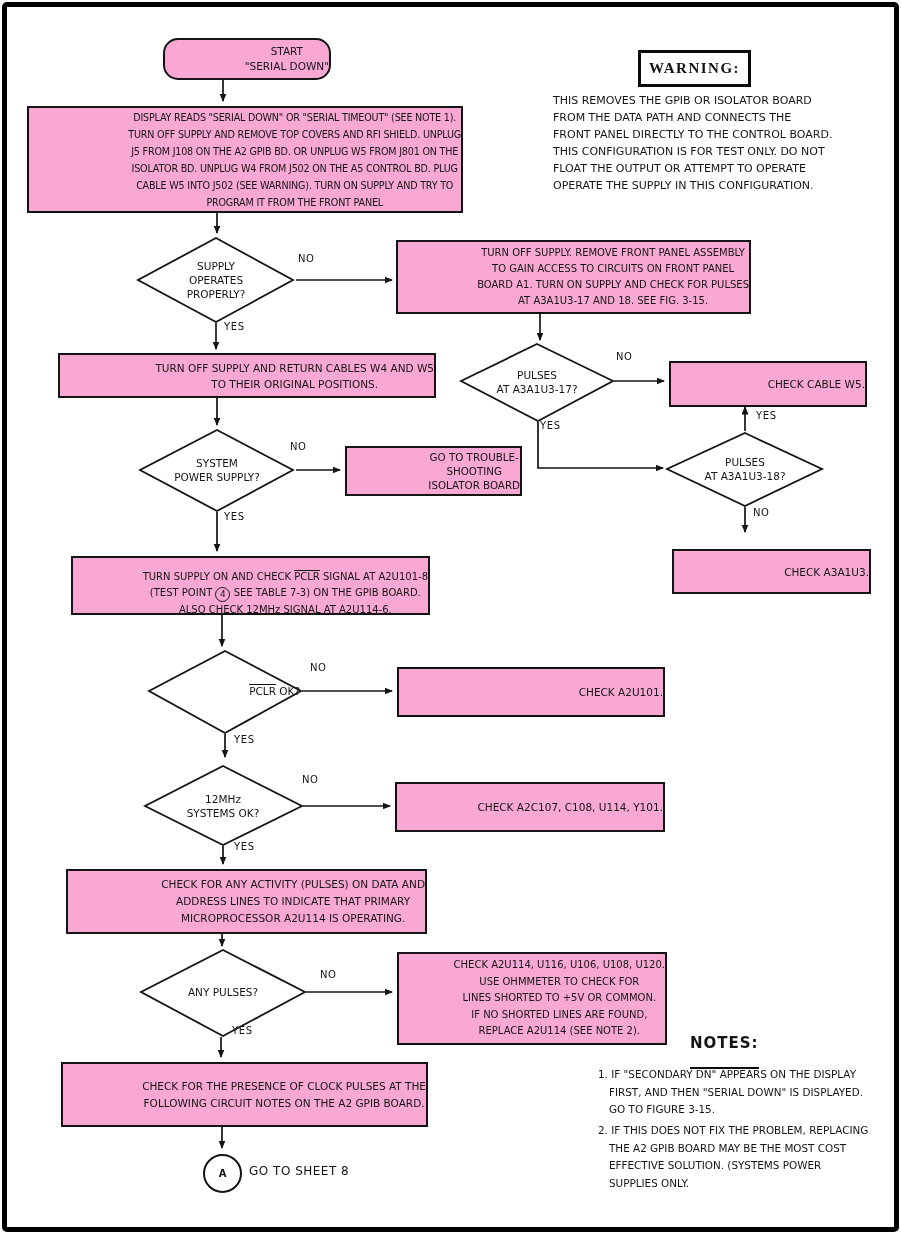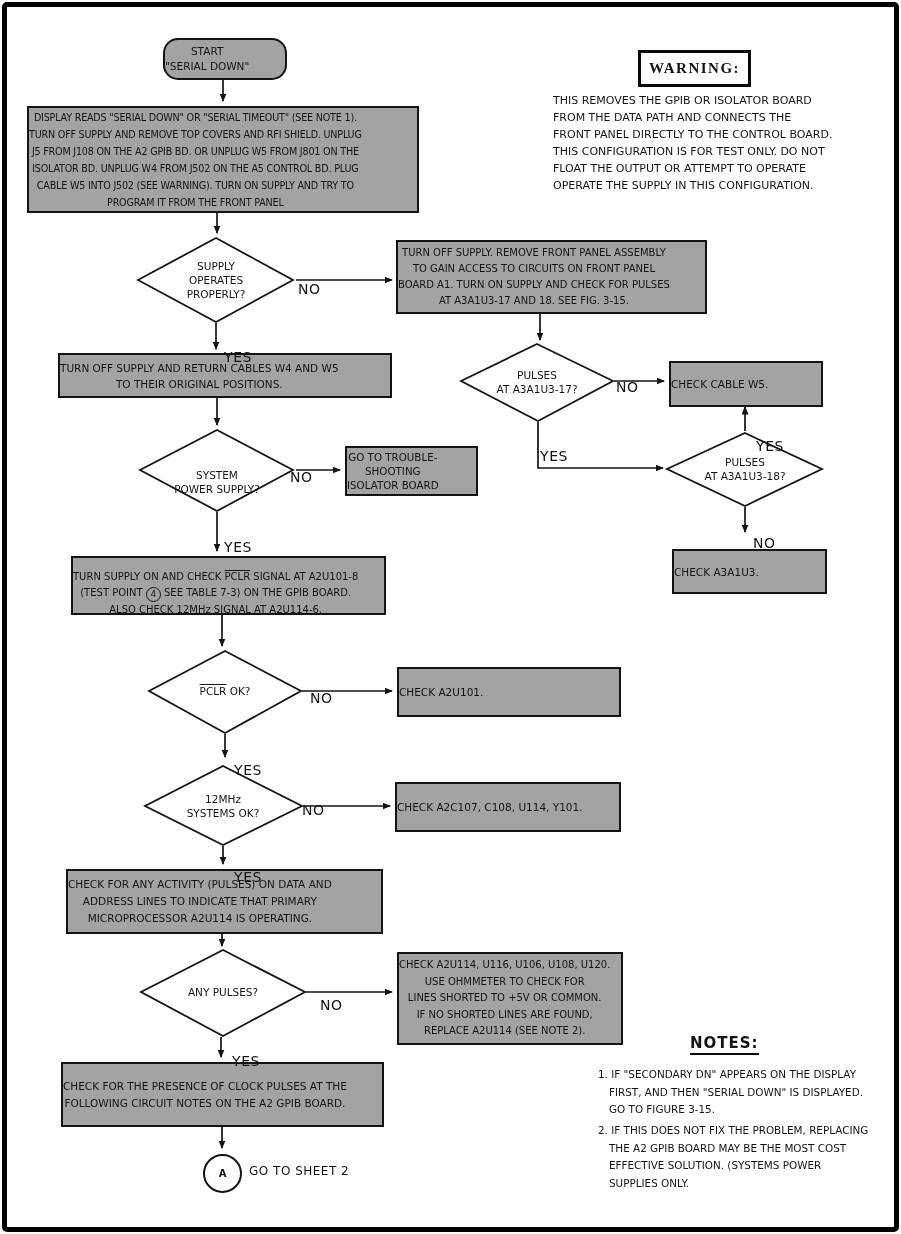--- a/index.html
+++ b/index.html
@@ -3,46 +3,46 @@
 <meta charset="utf-8">
 <style>
   html,body { margin:0; padding:0; background:#ffffff; }
   .page {
     position:relative; width:901px; height:1234px; background:#fff;
     font-family:"DejaVu Sans", sans-serif; color:#141414; overflow:hidden;
   }
   .frame { position:absolute; inset:2px; border:5px solid #000; border-radius:5px; }
   svg.flow { position:absolute; left:0; top:0; }
   .box {
-    position:absolute; border:2px solid #141414; background:#a3a3a3;
-    display:flex; align-items:center; justify-content:flex-start;
-    text-align:center; font-size:10.5px; line-height:16px;
+    position:absolute; border:2px solid #141414; background:#f9a8d4;
+    display:flex; align-items:center; justify-content:flex-end;
+    text-align:center; font-size:10.5px; line-height:16px;padding-left:44px;
   }
   .ml { white-space:pre-line; }
   .terminal { border-radius:15px; font-size:10.5px; line-height:15px; }
   .dlabel {
     position:absolute; transform:translate(-50%,-50%); text-align:center;
     white-space:pre-line; font-size:10.5px; line-height:14px; width:150px;
   }
-  .elabel { position:absolute; font-size:14px; letter-spacing:0.6px;margin-top:28px; }
+  .elabel { position:absolute; font-size:10px; letter-spacing:0.6px; }
   .ovl { text-decoration:overline; }
   .circ {
     display:inline-block; width:13px; height:13px; line-height:12px;
     border:1.3px solid #141414; border-radius:50%; font-size:9px;
     text-align:center; vertical-align:-1px;
   }
   .warn-title {
     position:absolute; left:638px; top:50px; width:107px; height:31px;
     border:3px solid #0a0a0a; display:flex; align-items:center; justify-content:center;
     font-weight:bold; font-size:15px; letter-spacing:1.5px;font-family:Liberation Serif, serif;
   }
   .warn-text { position:absolute; left:553px; top:92px; width:345px; font-size:11px; line-height:17px; }
   .notes-title {
     position:absolute; left:690px; top:1034px; font-weight:bold; font-size:15px;
-    letter-spacing:1px; border-bottom:2px solid #0a0a0a; padding-bottom:1px;
+    letter-spacing:1px; border-bottom:2px solid #0a0a0a; padding-bottom:15px;
   }
   .note {
     position:absolute; left:598px; width:300px; font-size:10.4px; line-height:17.5px;
     white-space:pre-line; padding-left:11px; text-indent:-11px;
   }
   .conn-circle {
     position:absolute; left:203px; top:1154px; width:35px; height:35px;
     border:2px solid #141414; border-radius:50%; display:flex;
     align-items:center; justify-content:center; font-size:10px; font-weight:bold;
   }
@@ -165,23 +165,23 @@
     <div class="ml">CHECK A2U114, U116, U106, U108, U120.
 USE OHMMETER TO CHECK FOR
 LINES SHORTED TO +5V OR COMMON.
 IF NO SHORTED LINES ARE FOUND,
 REPLACE A2U114 (SEE NOTE 2).</div>
   </div>
 
   <div class="dlabel" style="left:216px; top:280px;">SUPPLY
 OPERATES
 PROPERLY?</div>
-  <div class="dlabel" style="left:217px; top:470px;margin-top:12px;">SYSTEM
+  <div class="dlabel" style="left:217px; top:470px;">SYSTEM
 POWER SUPPLY?</div>
-  <div class="dlabel" style="left:225px; top:691px;"><span class="ovl">PCLR</span><span> OK?</span></div>
+  <div class="dlabel" style="left:225px; top:691px;text-align:right;"><span class="ovl">PCLR</span><span> OK?</span></div>
   <div class="dlabel" style="left:223px; top:806px;">12MHz
 SYSTEMS OK?</div>
   <div class="dlabel" style="left:223px; top:992px;">ANY PULSES?</div>
   <div class="dlabel" style="left:537px; top:382px;">PULSES
 AT A3A1U3-17?</div>
   <div class="dlabel" style="left:745px; top:469px;">PULSES
 AT A3A1U3-18?</div>
 
   <span class="elabel" style="left:298px; top:253px;">NO</span>
   <span class="elabel" style="left:224px; top:321px;">YES</span>
@@ -211,14 +211,14 @@
 FIRST, AND THEN "SERIAL DOWN" IS DISPLAYED.
 GO TO FIGURE 3-15.</div>
   <div class="note" style="top:1122px;">2. IF THIS DOES NOT FIX THE PROBLEM, REPLACING
 THE A2 GPIB BOARD MAY BE THE MOST COST
 EFFECTIVE SOLUTION. (SYSTEMS POWER
 SUPPLIES ONLY.</div>
 
   <div class="conn-circle">
     <span>A</span>
   </div>
-  <div class="sheet-label">GO TO SHEET 2</div>
+  <div class="sheet-label">GO TO SHEET 8</div>
 </div>
 
 </body></html>

